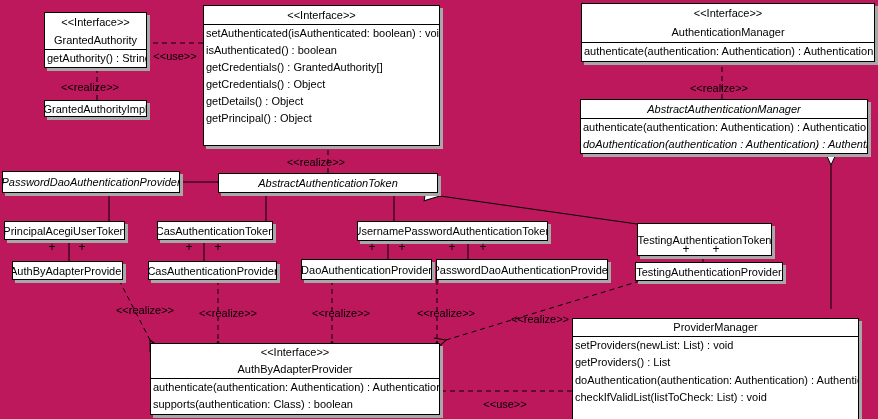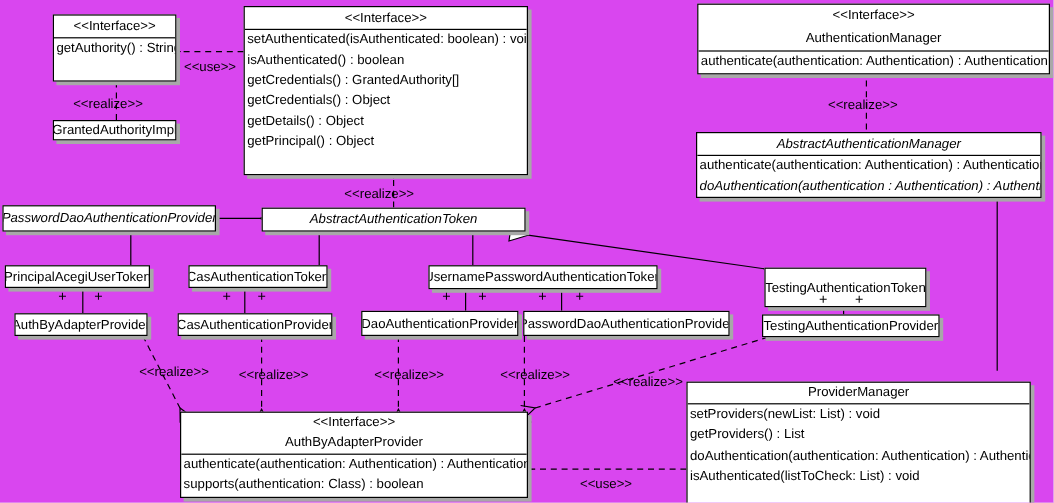--- a/index.html
+++ b/index.html
@@ -1,17 +1,17 @@
 <!DOCTYPE html>
 <html><head>
 <meta charset="utf-8">
 <style>
   html,body{margin:0;padding:0;background:#ececec;}
   .stage{
-    position:relative;width:878px;height:419px;background:#d946ef;
+    position:relative;width:878px;height:419px;background:#be185d;
     font-family:"Liberation Sans",sans-serif;font-size:11px;color:#000;
     overflow:hidden;
   }
   .stage svg{position:absolute;left:0;top:0;}
   .box{
     position:absolute;background:#fff;border:1px solid #000;
     box-shadow:3px 3px 0 #a8a8a8;box-sizing:border-box;overflow:hidden;
     white-space:nowrap;
   }
   .simple{display:flex;align-items:center;justify-content:center;text-align:center;padding:0 1px;}
@@ -64,20 +64,21 @@
         <line x1="388" y1="241" x2="388" y2="259"></line>
         <line x1="468" y1="241" x2="468" y2="259"></line>
         <line x1="703" y1="242" x2="703" y2="262"></line>
       </g>
     </g>
   </svg>
 
   <div class="box" style="left:44px;top:12px;width:103px;height:56px">
     <div class="hdr">
       <div class="t">&lt;&lt;Interface&gt;&gt;</div>
+      <div class="t">GrantedAuthority</div>
     </div>
     <div class="m">getAuthority() : String</div>
   </div>
 
   <div class="box simple" style="left:44px;top:100px;width:103px;height:17px">
     <span>GrantedAuthorityImpl</span>
   </div>
 
   <div class="box" style="left:203px;top:5px;width:237px;height:141px">
     <div class="hdr">
@@ -92,21 +93,21 @@
   </div>
 
   <div class="box" style="left:581px;top:3px;width:294px;height:59px">
     <div class="hdr">
       <div class="t t19">&lt;&lt;Interface&gt;&gt;</div>
       <div class="t t19">AuthenticationManager</div>
     </div>
     <div class="m">authenticate(authentication: Authentication) : Authentication</div>
   </div>
 
-  <div class="box" style="left:580px;top:110px;width:288px;height:55px">
+  <div class="box" style="left:580px;top:99px;width:288px;height:55px">
     <div class="hdr">
       <div class="t abs">AbstractAuthenticationManager</div>
     </div>
     <div class="m">authenticate(authentication: Authentication) : Authentication</div>
     <div class="m abs">doAuthentication(authentication : Authentication) : Authentication</div>
   </div>
 
   <div class="box simple abs" style="left:2px;top:171px;width:178px;height:22px">
     <span>PasswordDaoAuthenticationProvider</span>
   </div>
@@ -160,21 +161,21 @@
     <div class="m">supports(authentication: Class) : boolean</div>
   </div>
 
   <div class="box" id="provider-manager" style="left:572px;top:318px;width:287px;height:107px">
     <div class="hdr">
       <div class="t t17">ProviderManager</div>
     </div>
     <div class="m">setProviders(newList: List) : void</div>
     <div class="m">getProviders() : List</div>
     <div class="m">doAuthentication(authentication: Authentication) : Authentication</div>
-    <div class="m">isAuthenticated(listToCheck: List) : void</div>
+    <div class="m">checkIfValidList(listToCheck: List) : void</div>
   </div>
 
   <div class="lbl" style="left:175px;top:50px">&lt;&lt;use&gt;&gt;</div>
   <div class="lbl" style="left:90px;top:81px">&lt;&lt;realize&gt;&gt;</div>
   <div class="lbl" style="left:316px;top:156px">&lt;&lt;realize&gt;&gt;</div>
   <div class="lbl" style="left:719px;top:82px">&lt;&lt;realize&gt;&gt;</div>
   <div class="lbl" style="left:145px;top:304px">&lt;&lt;realize&gt;&gt;</div>
   <div class="lbl" style="left:228px;top:307px">&lt;&lt;realize&gt;&gt;</div>
   <div class="lbl" style="left:341px;top:307px">&lt;&lt;realize&gt;&gt;</div>
   <div class="lbl" style="left:446px;top:307px">&lt;&lt;realize&gt;&gt;</div>

